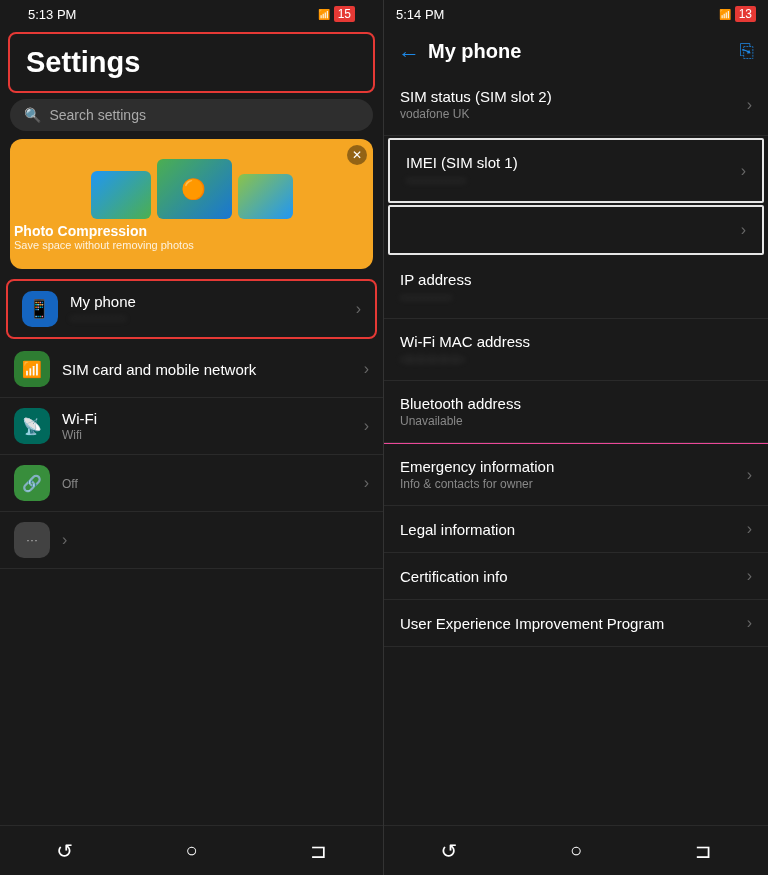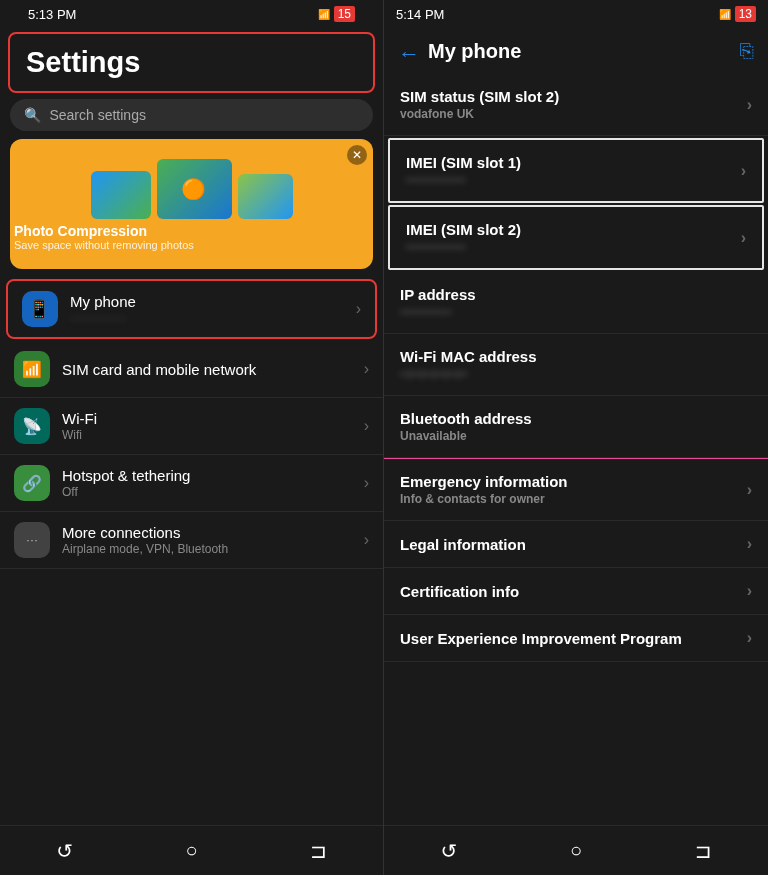--- a/index.html
+++ b/index.html
@@ -262,21 +262,20 @@
       overflow-y: auto;
     }
 
     .right-item {
       display: flex;
       align-items: center;
       justify-content: flex-end;
       padding: 14px 16px;
       border-bottom: 1px solid #2a2a2a;
       cursor: pointer;
-      font-weight: bold;
     }
     .right-item.highlighted {
       border: 2px solid #e5e5e5;
       border-radius: 2px;
       margin: 2px 4px;
     }
     .right-item.no-chevron {
       cursor: default;
     }
     .right-item-content {
@@ -371,32 +370,27 @@
       <div class="item-content">
         <div class="item-title">Wi-Fi</div>
         <div class="item-subtitle">Wifi</div>
       </div>
       <span class="item-chevron">›</span>
     </div>
 
     <div class="settings-item">
       <div class="item-icon icon-green2" style="font-size:16px;">🔗</div>
       <div class="item-content">
-        <div class="item-title">Hotspot &amp; tethering</div>
         <div class="item-subtitle">Off</div>
       </div>
       <span class="item-chevron">›</span>
     </div>
 
     <div class="settings-item">
       <div class="item-icon icon-gray" style="font-size:12px; color:#bbb;">···</div>
-      <div class="item-content">
-        <div class="item-title">More connections</div>
-        <div class="item-subtitle">Airplane mode, VPN, Bluetooth</div>
-      </div>
       <span class="item-chevron">›</span>
     </div>
 
   </div>
 
   <div class="nav-bar">
     <span class="nav-btn">↺</span>
     <span class="nav-btn">○</span>
     <span class="nav-btn">⊐</span>
   </div>
@@ -431,24 +425,20 @@
 
     <div class="right-item highlighted">
       <div class="right-item-content">
         <div class="right-item-title">IMEI (SIM slot 1)</div>
         <div class="right-item-subtitle blurred">···············</div>
       </div>
       <span class="right-chevron">›</span>
     </div>
 
     <div class="right-item highlighted">
-      <div class="right-item-content">
-        <div class="right-item-title">IMEI (SIM slot 2)</div>
-        <div class="right-item-subtitle blurred">···············</div>
-      </div>
       <span class="right-chevron">›</span>
     </div>
 
     <div class="right-item no-chevron">
       <div class="right-item-content">
         <div class="right-item-title">IP address</div>
         <div class="right-item-subtitle blurred">·············</div>
       </div>
     </div>
 

